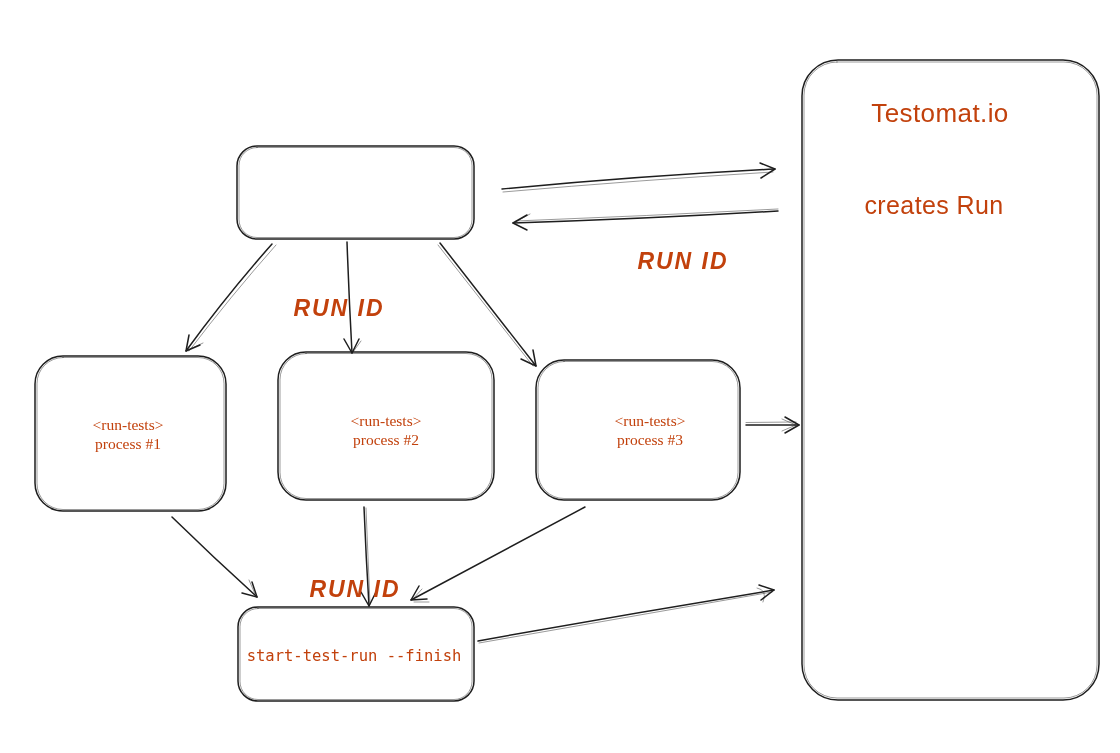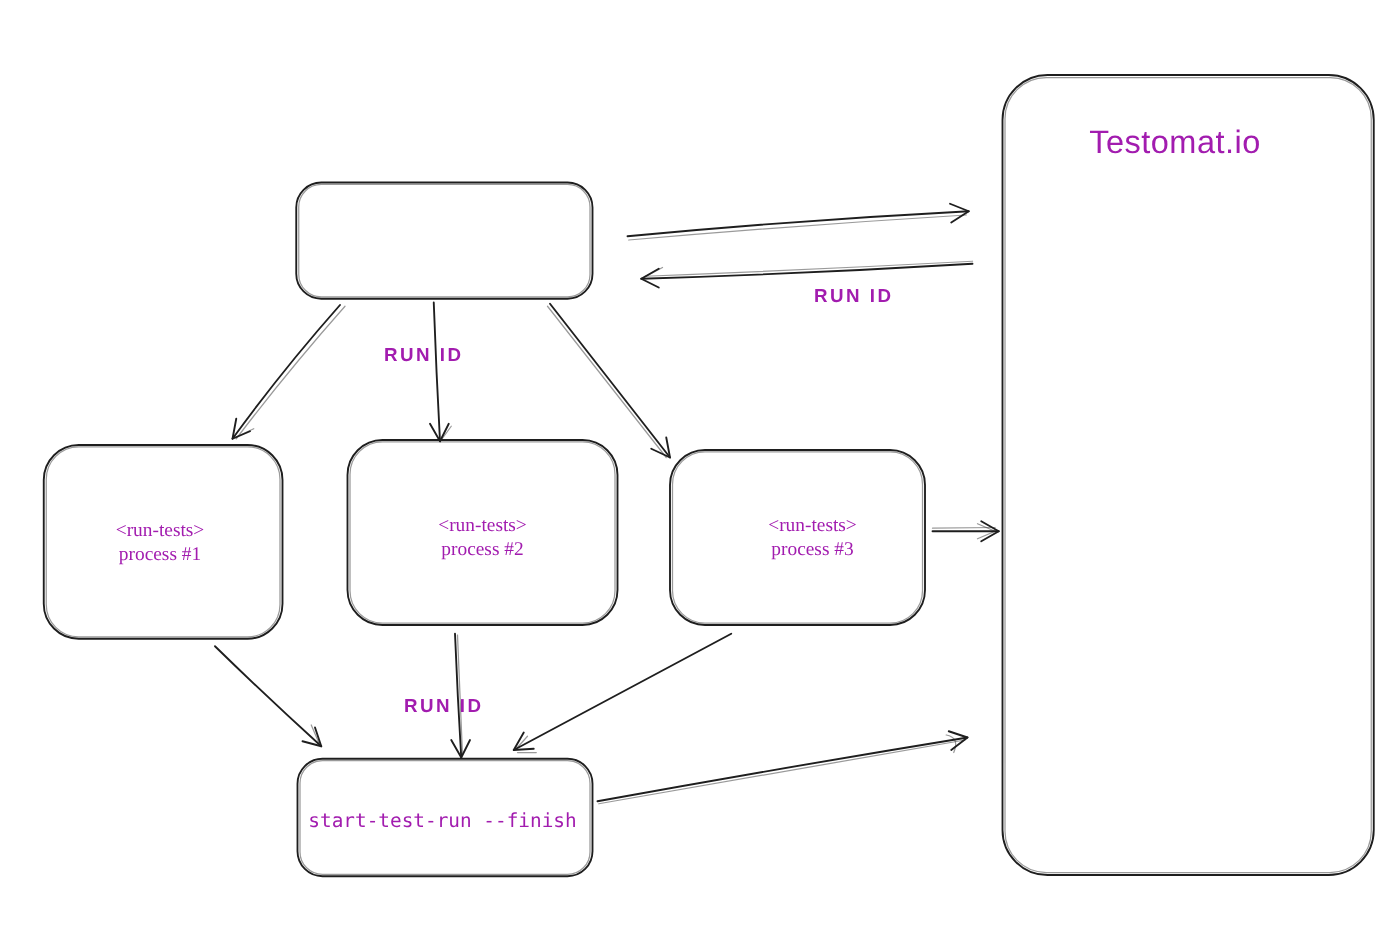--- a/index.html
+++ b/index.html
@@ -30,43 +30,45 @@
   .ghost {
     fill: none;
     stroke: #1e1e1e;
     stroke-width: 1;
     opacity: 0.45;
     stroke-linecap: round;
   }
   .label {
     position: absolute;
     transform: translate(-50%, -50%);
-    color: #a21caf;
+    color: #c2410c;
     white-space: pre-line;
     text-align: center;
   }
   .mono {
     font-family: "DejaVu Sans Mono", "Liberation Mono", monospace;
     font-size: 15.5px;
     line-height: 1.25;
   }
   .mono.two-line { text-align: center; font-family: Liberation Serif, serif; }
   .hand {
     font-family: "Liberation Sans", "DejaVu Sans", sans-serif;
     font-size: 25px;
     letter-spacing: 0.4px;
     line-height: 1.45;
   }
   .hand.title { font-size: 26px; }
   .runid {
     font-family: "Liberation Sans", "DejaVu Sans", sans-serif;
+    font-style: italic;
     font-weight: bold;
-    font-size: 15px;
+    font-size: 23px;
     letter-spacing: 2px;
     white-space: nowrap;
+    margin-top: 24px;
   }
 </style>
 </head>
 <body>
 
 <div id="canvas">
 
   <svg id="strokes" width="1120" height="753" viewBox="0 0 1120 753">
 
     <g>
@@ -158,20 +160,21 @@
   <div class="label mono two-line" style="left:386px; top:430px;">&lt;run-tests&gt;
 process #2</div>
 
   <div class="label mono two-line" style="left:650px; top:430px;">&lt;run-tests&gt;
 process #3</div>
 
   <div class="label mono" style="left:354px; top:657px;">start-test-run --finish</div>
 
   <div class="label hand title" style="left:940px; top:114px;">Testomat.io</div>
 
+  <div class="label hand" style="left:934px; top:205px;">creates Run</div>
 
 
 
   <div class="label runid" style="left:339px; top:284px;">RUN ID</div>
 
   <div class="label runid" style="left:683px; top:237px;">RUN ID</div>
 
   <div class="label runid" style="left:355px; top:565px;">RUN ID</div>
 
 </div>

